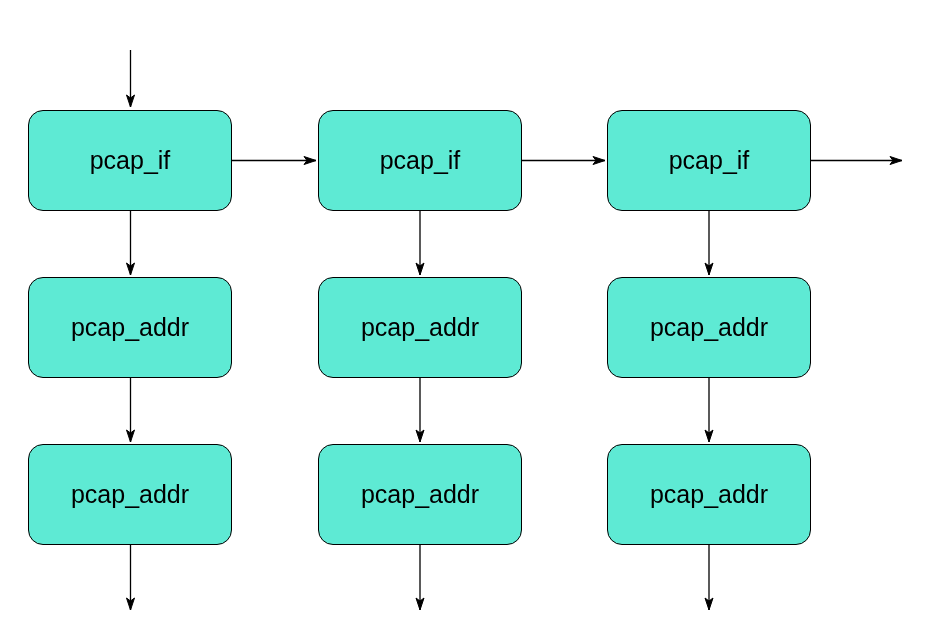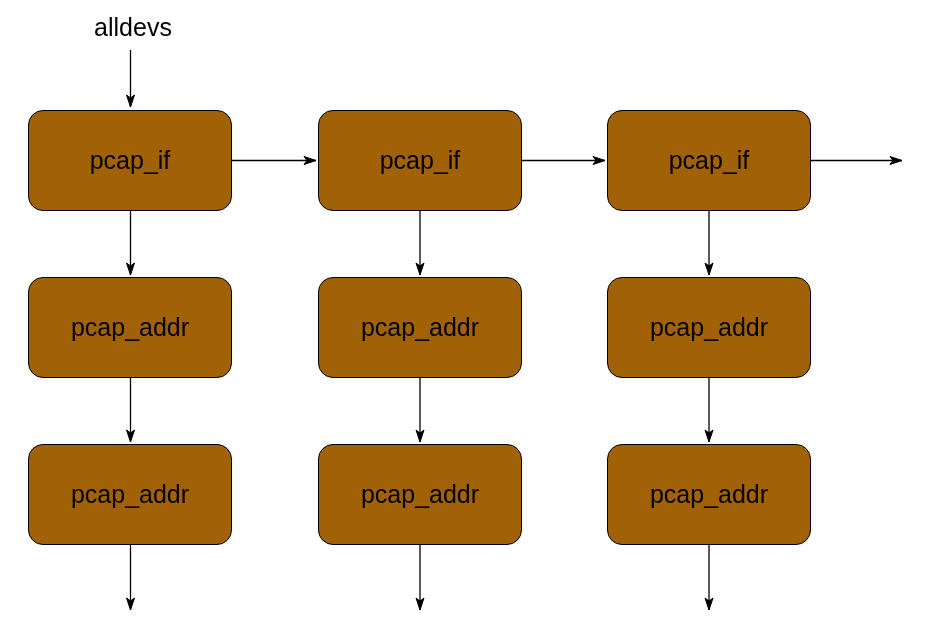--- a/index.html
+++ b/index.html
@@ -31,21 +31,21 @@
     font-size: 25px;
     line-height: 28px;
     color: #000000;
     white-space: nowrap;
   }
   .node {
     position: absolute;
     width: 204px;
     height: 101px;
     box-sizing: border-box;
-    background: #a16207;
+    background: #5eead4;
     border: 1.3px solid #000000;
     border-radius: 15px;
     display: flex;
     align-items: center;
     justify-content: center;
     font-size: 25px;
     color: #000000;
     white-space: nowrap;
   }
   .col1 { left: 28px; }
@@ -91,21 +91,20 @@
       <line x1="420" y1="211" x2="420" y2="275" marker-end="url(#arrowhead)"></line>
       <line x1="420" y1="378" x2="420" y2="442" marker-end="url(#arrowhead)"></line>
       <line x1="420" y1="545" x2="420" y2="610" marker-end="url(#arrowhead)"></line>
 
       <line x1="709" y1="211" x2="709" y2="275" marker-end="url(#arrowhead)"></line>
       <line x1="709" y1="378" x2="709" y2="442" marker-end="url(#arrowhead)"></line>
       <line x1="709" y1="545" x2="709" y2="610" marker-end="url(#arrowhead)"></line>
     </g>
   </svg>
 
-  <div class="root-label">alldevs</div>
 
   <div class="node col1 row1">pcap_if</div>
   <div class="node col2 row1">pcap_if</div>
   <div class="node col3 row1">pcap_if</div>
 
   <div class="node col1 row2">pcap_addr</div>
   <div class="node col2 row2">pcap_addr</div>
   <div class="node col3 row2">pcap_addr</div>
 
   <div class="node col1 row3">pcap_addr</div>

